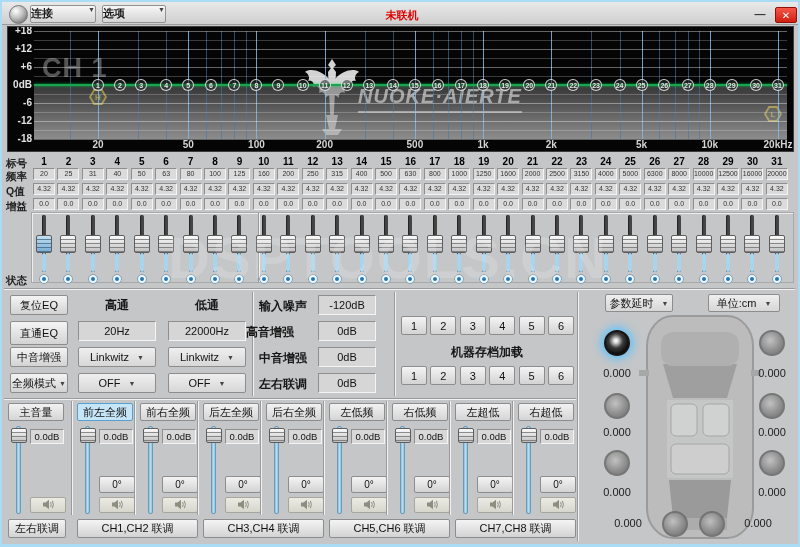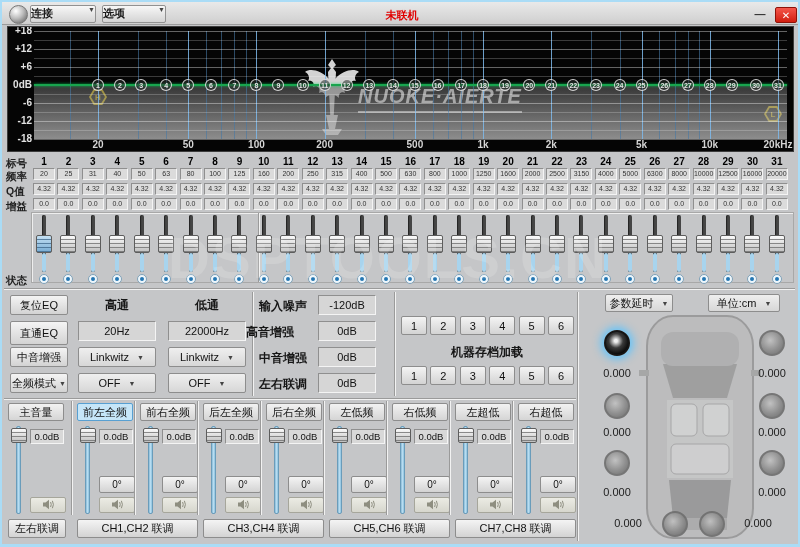--- a/index.html
+++ b/index.html
@@ -95,20 +95,21 @@
     <div class="abs menubtn" style="left:100px;width:64px">
       <span>选项</span>
       <span class="arr">▼</span>
     </div>
     <div id="statusTitle" class="abs" style="color:#e10000">未联机</div>
     <div id="minBtn" class="abs">—</div>
     <div id="closeBtn" class="abs">✕</div>
   </div>
 
   <div id="graph" class="abs">
+    <div id="chLabel" class="abs">CH 1</div>
     <div class="abs" style="left:296px;top:28px;opacity:.88">
       <svg width="56" height="84" viewBox="0 0 56 84">
         <g fill="#f0f0f0">
           <path d="M28 4l4 6-3 3 3 4-3 58-2 0-3-58 3-4-3-3z"></path>
           <path d="M25 24C17 15 6 13 1 17c4 2 5 6 3 9 4-1 7 2 5 6 4-2 8 1 6 6 3-2 7 0 6 5 2-2 4-3 6-3z"></path>
           <path d="M31 24c8-9 19-11 24-7-4 2-5 6-3 9-4-1-7 2-5 6-4-2-8 1-6 6-3-2-7 0-6 5-2-2-4-3-6-3z"></path>
           <path d="M22 60h12l-3 14h-6zM18 74h20l-4 6h-12z"></path>
         </g>
       </svg>
     </div>

